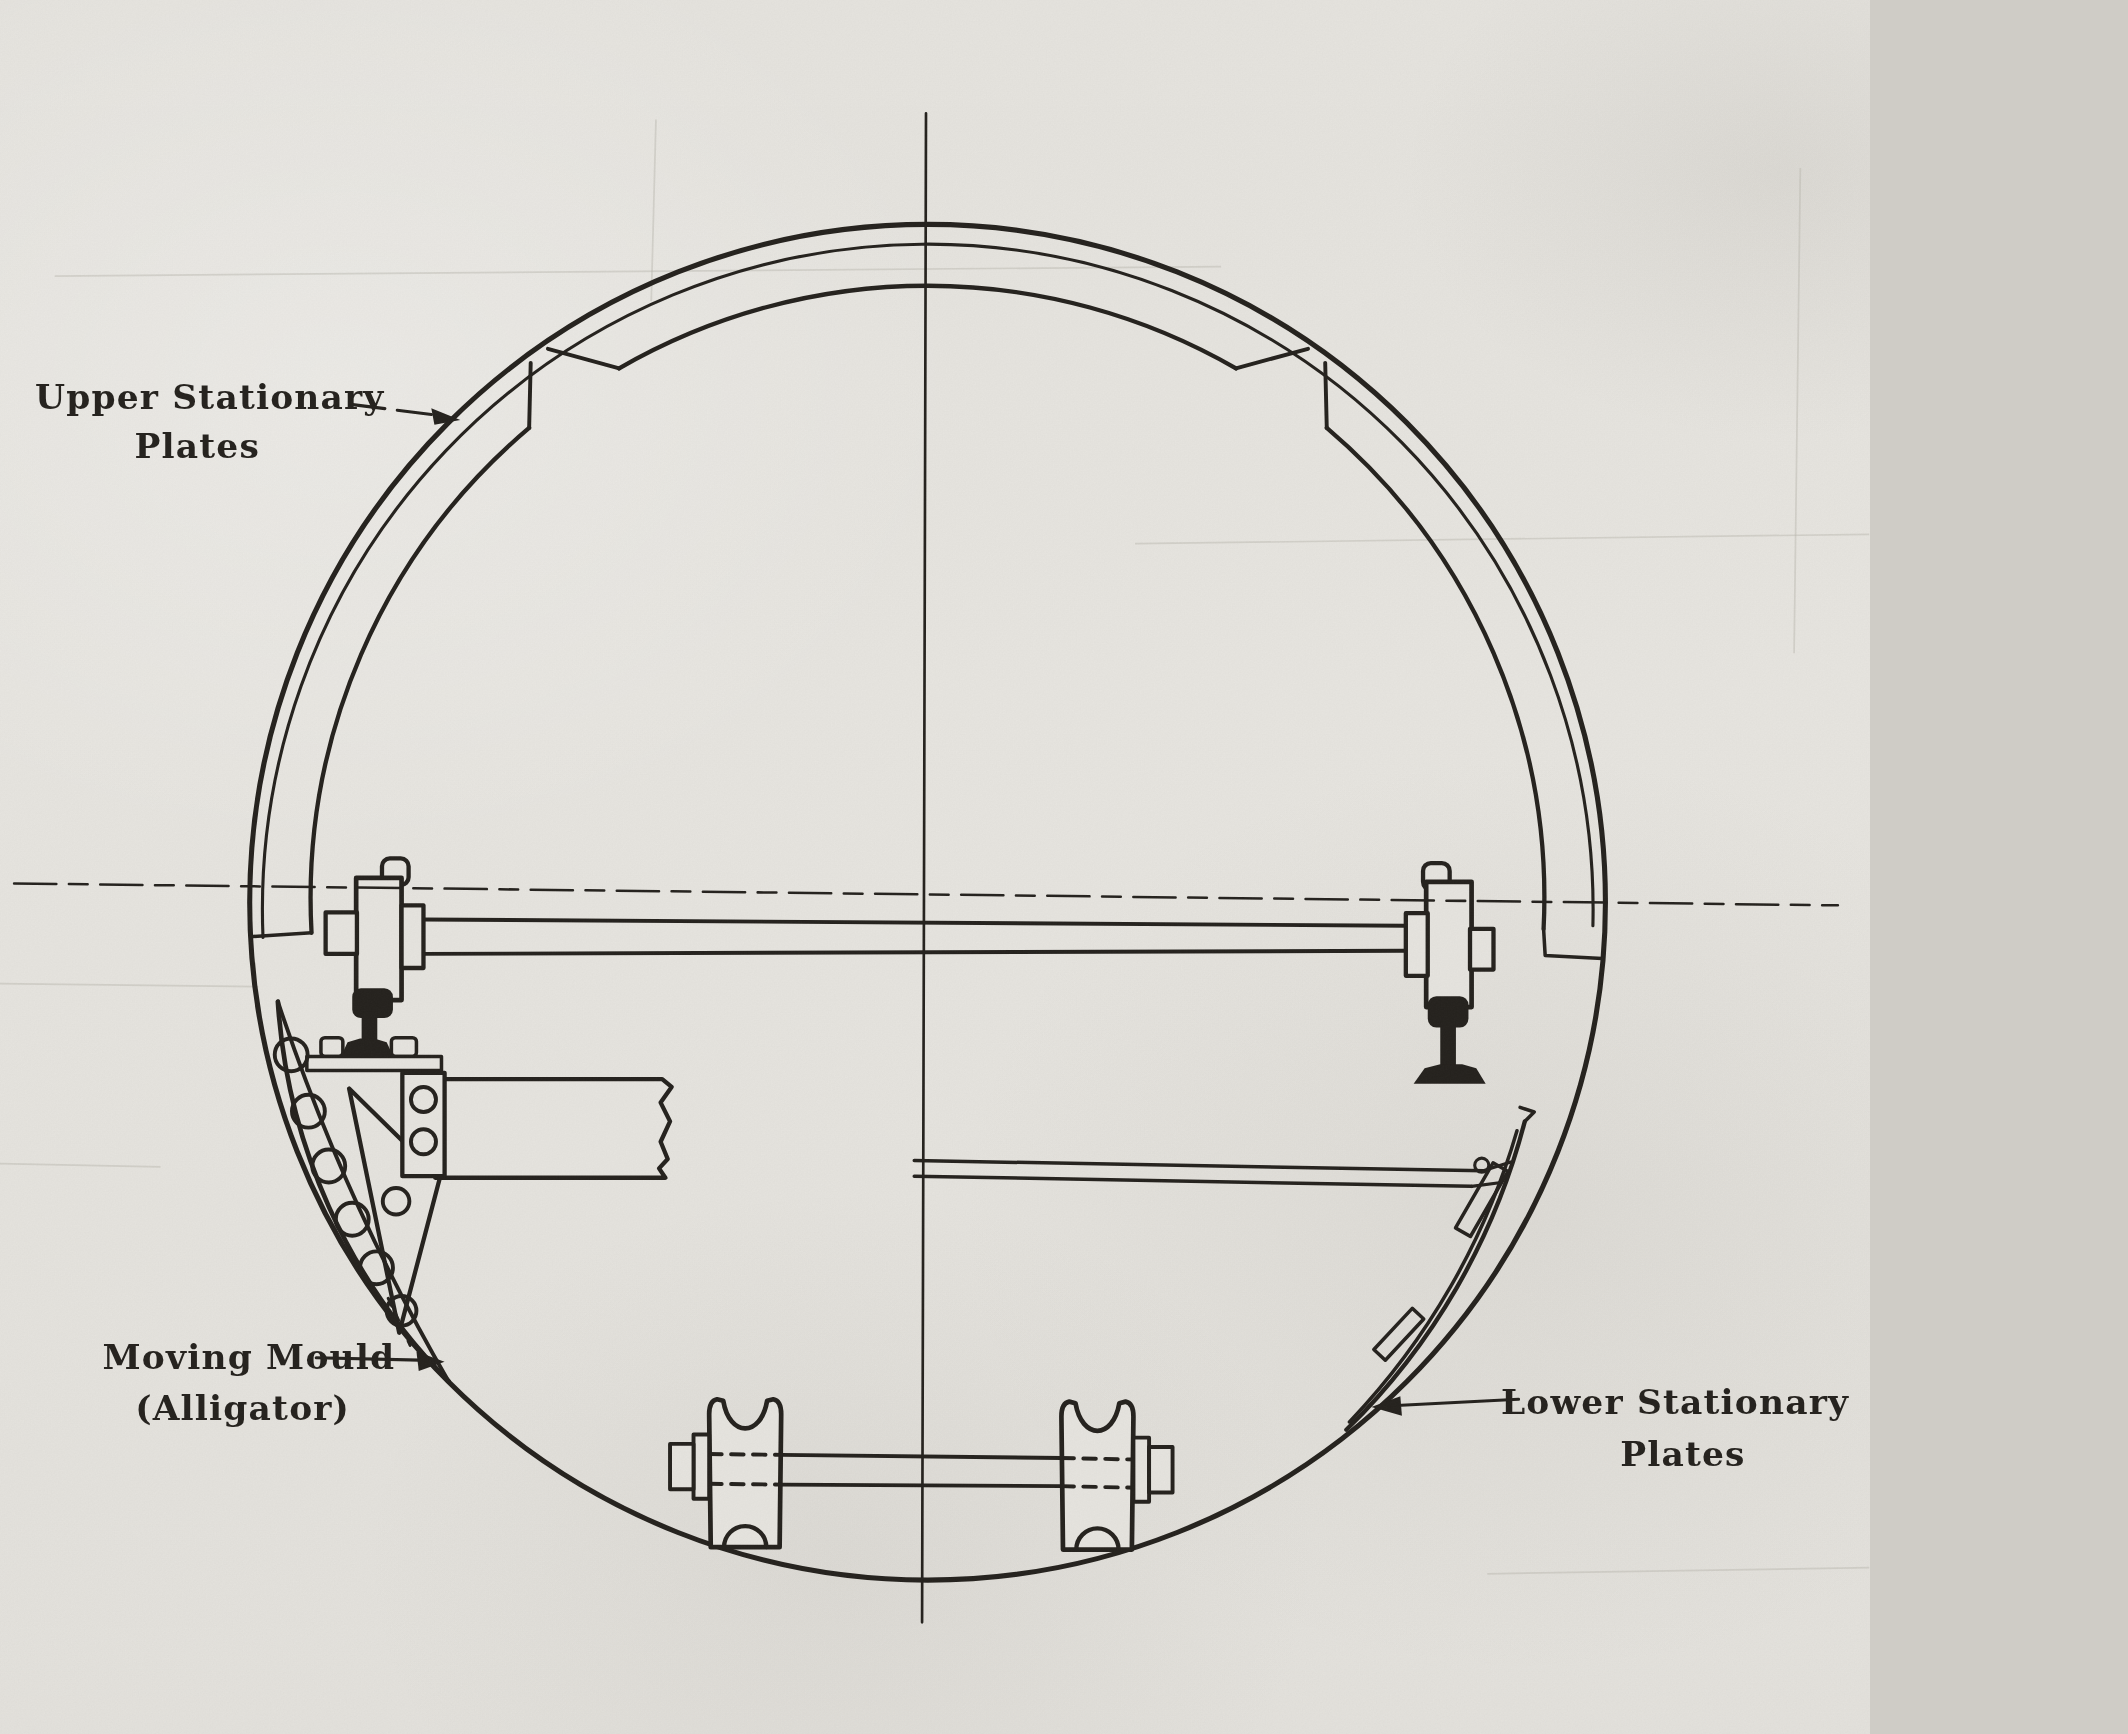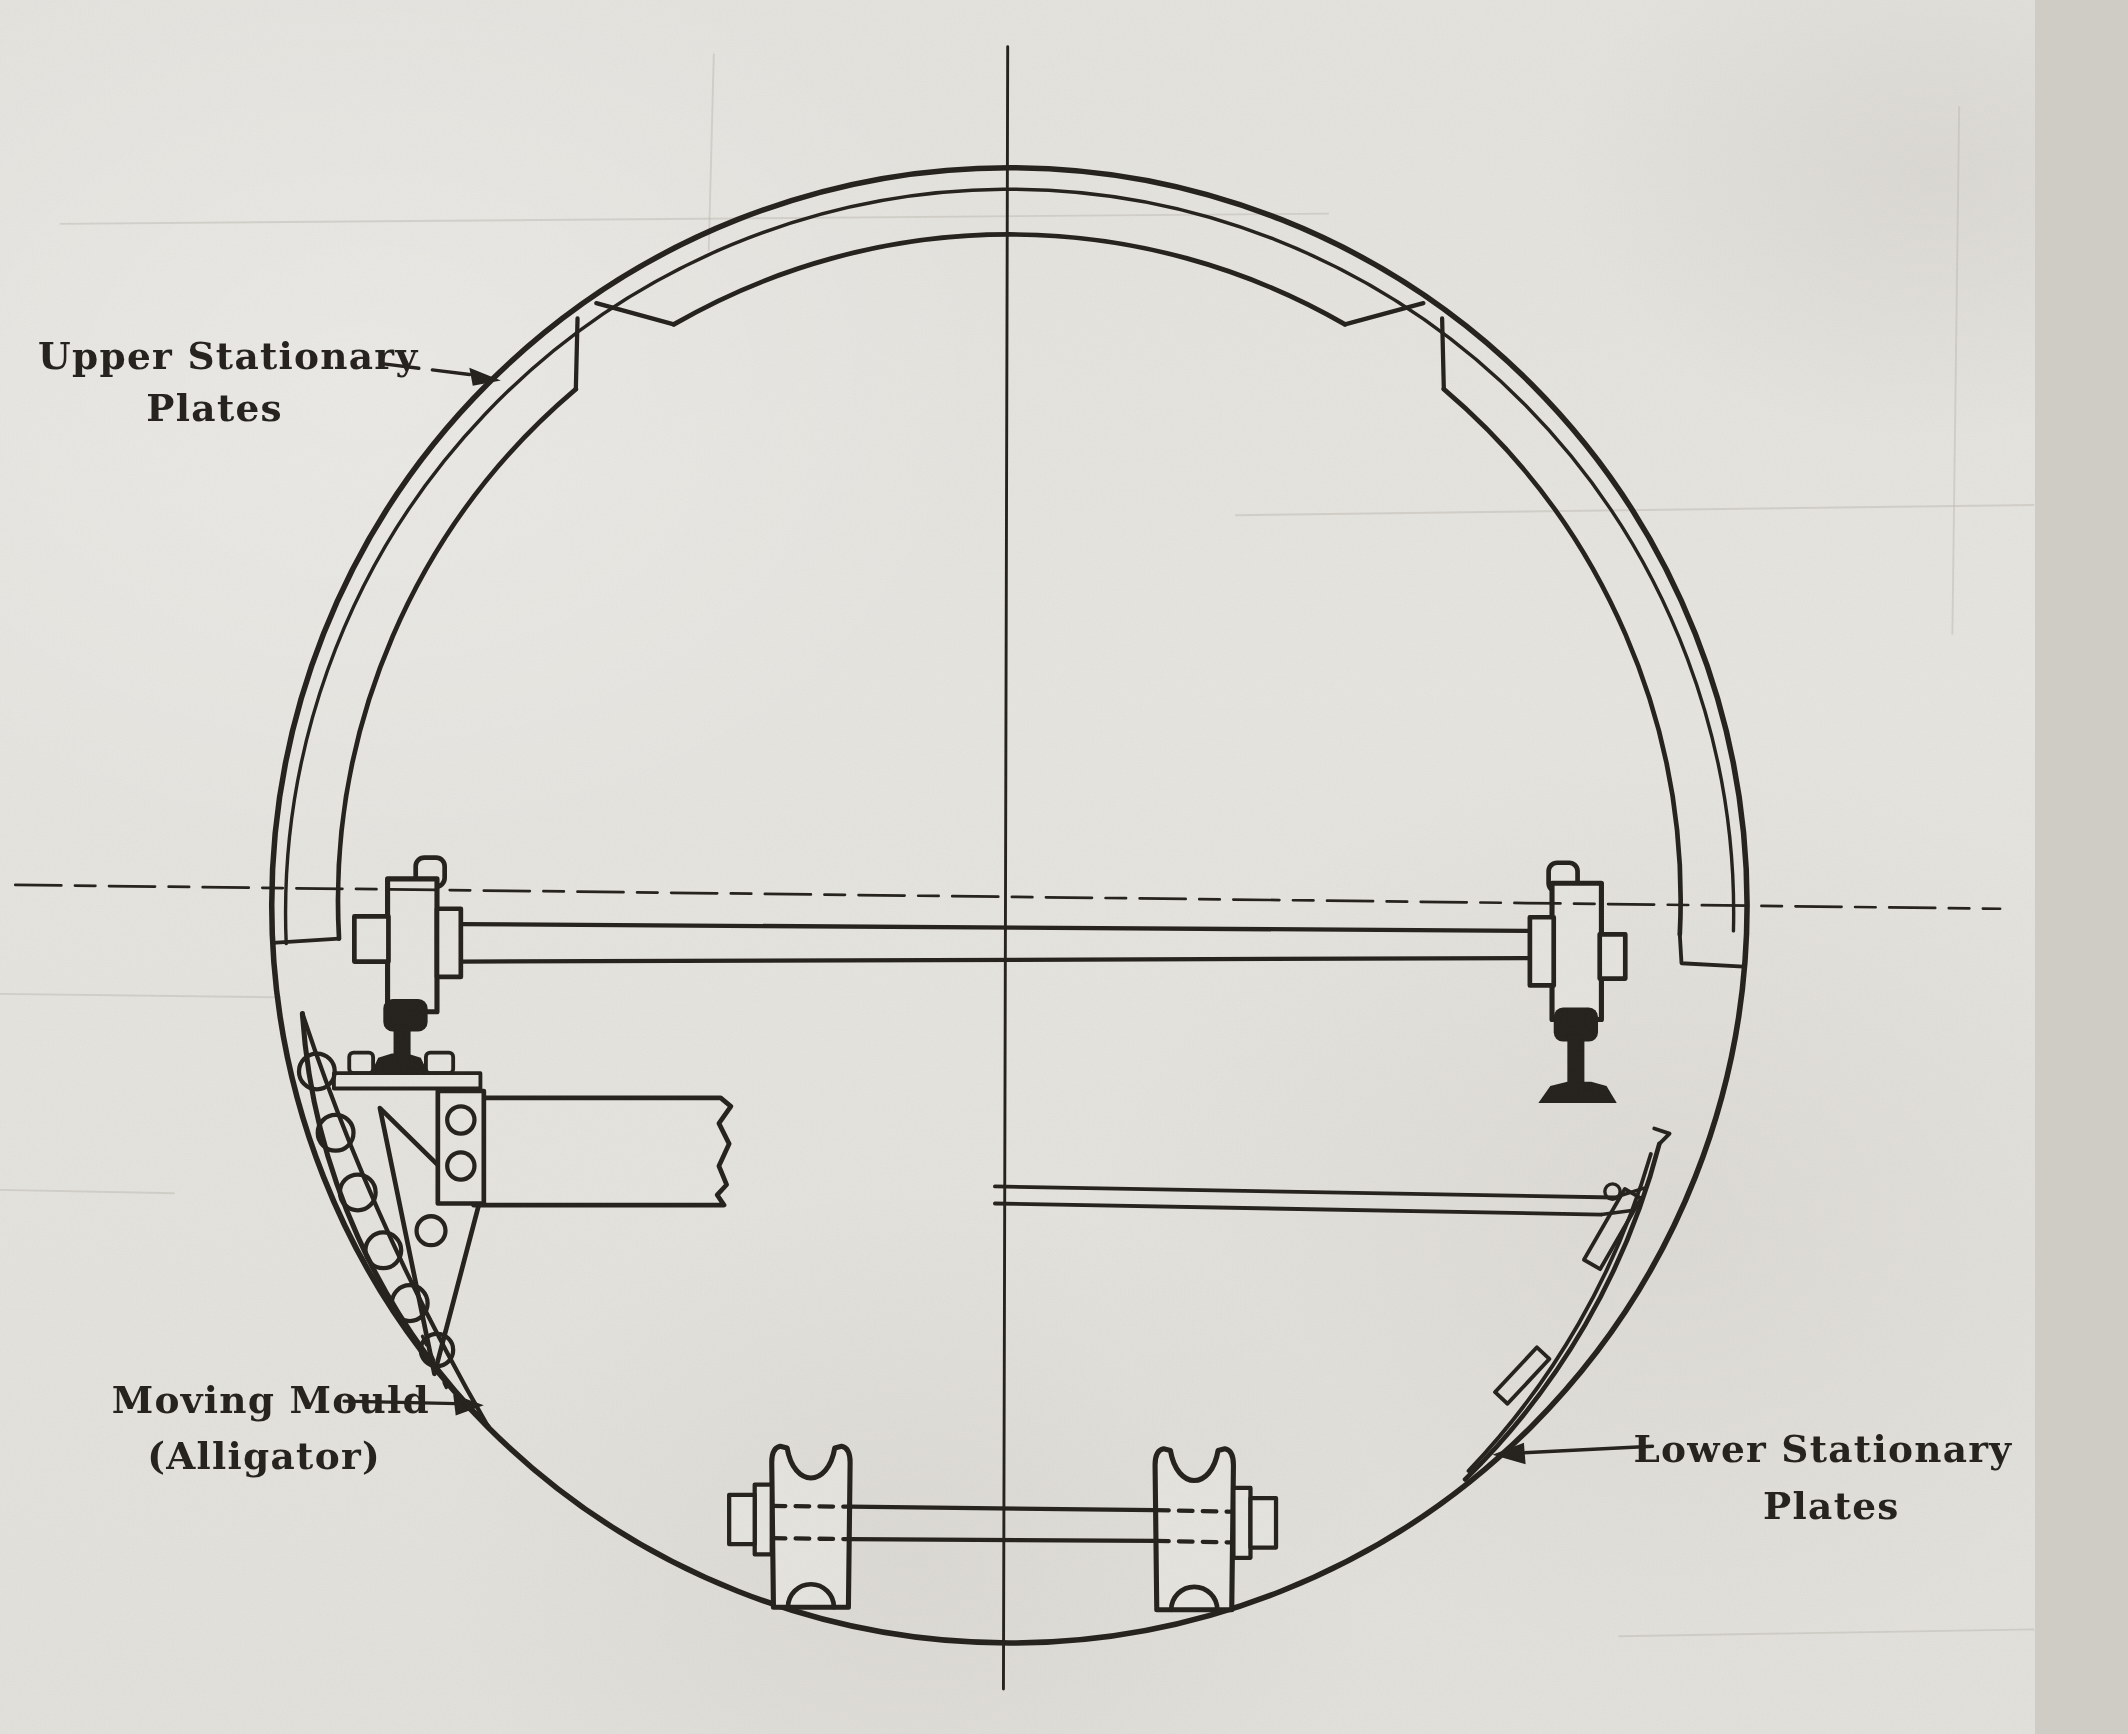--- a/index.html
+++ b/index.html
@@ -1,19 +1,19 @@
 <!DOCTYPE html>
 <html style="--ink: #1c1915; --paper: #e8e6e1;font-size:14.3px"><head>
 <meta charset="utf-8">
 <style>
   :root { --ink:#1c1915; --paper:#e8e6e1; }
   html,body { margin:0; padding:0; }
   body { background:#cfccc6; font-family:"DejaVu Serif", serif; }
   .page {
-    position:relative; width:2035px; height:1734px; overflow:hidden;
+    position:relative; width:1870px; height:1734px; overflow:hidden;
     background:
       radial-gradient(1069px 802px at 18% 22%, rgba(255,255,255,0.25), rgba(255,255,255,0) 60%),
       radial-gradient(891px 713px at 82% 70%, rgba(120,115,105,0.08), rgba(120,115,105,0) 65%),
       radial-gradient(802px 624px at 45% 90%, rgba(110,105,95,0.07), rgba(110,105,95,0) 60%),
       radial-gradient(624px 446px at 95% 10%, rgba(110,105,95,0.09), rgba(110,105,95,0) 60%),
       linear-gradient(180deg, #e7e5e0 0%, #e9e7e2 40%, #e5e3de 100%);
     background-color: var(--paper);
   }
   svg.diagram { position:absolute; inset:0; width:100%; height:100%; }
   .ink { stroke:var(--ink); fill:none; stroke-linecap:round; stroke-linejoin:round; }

